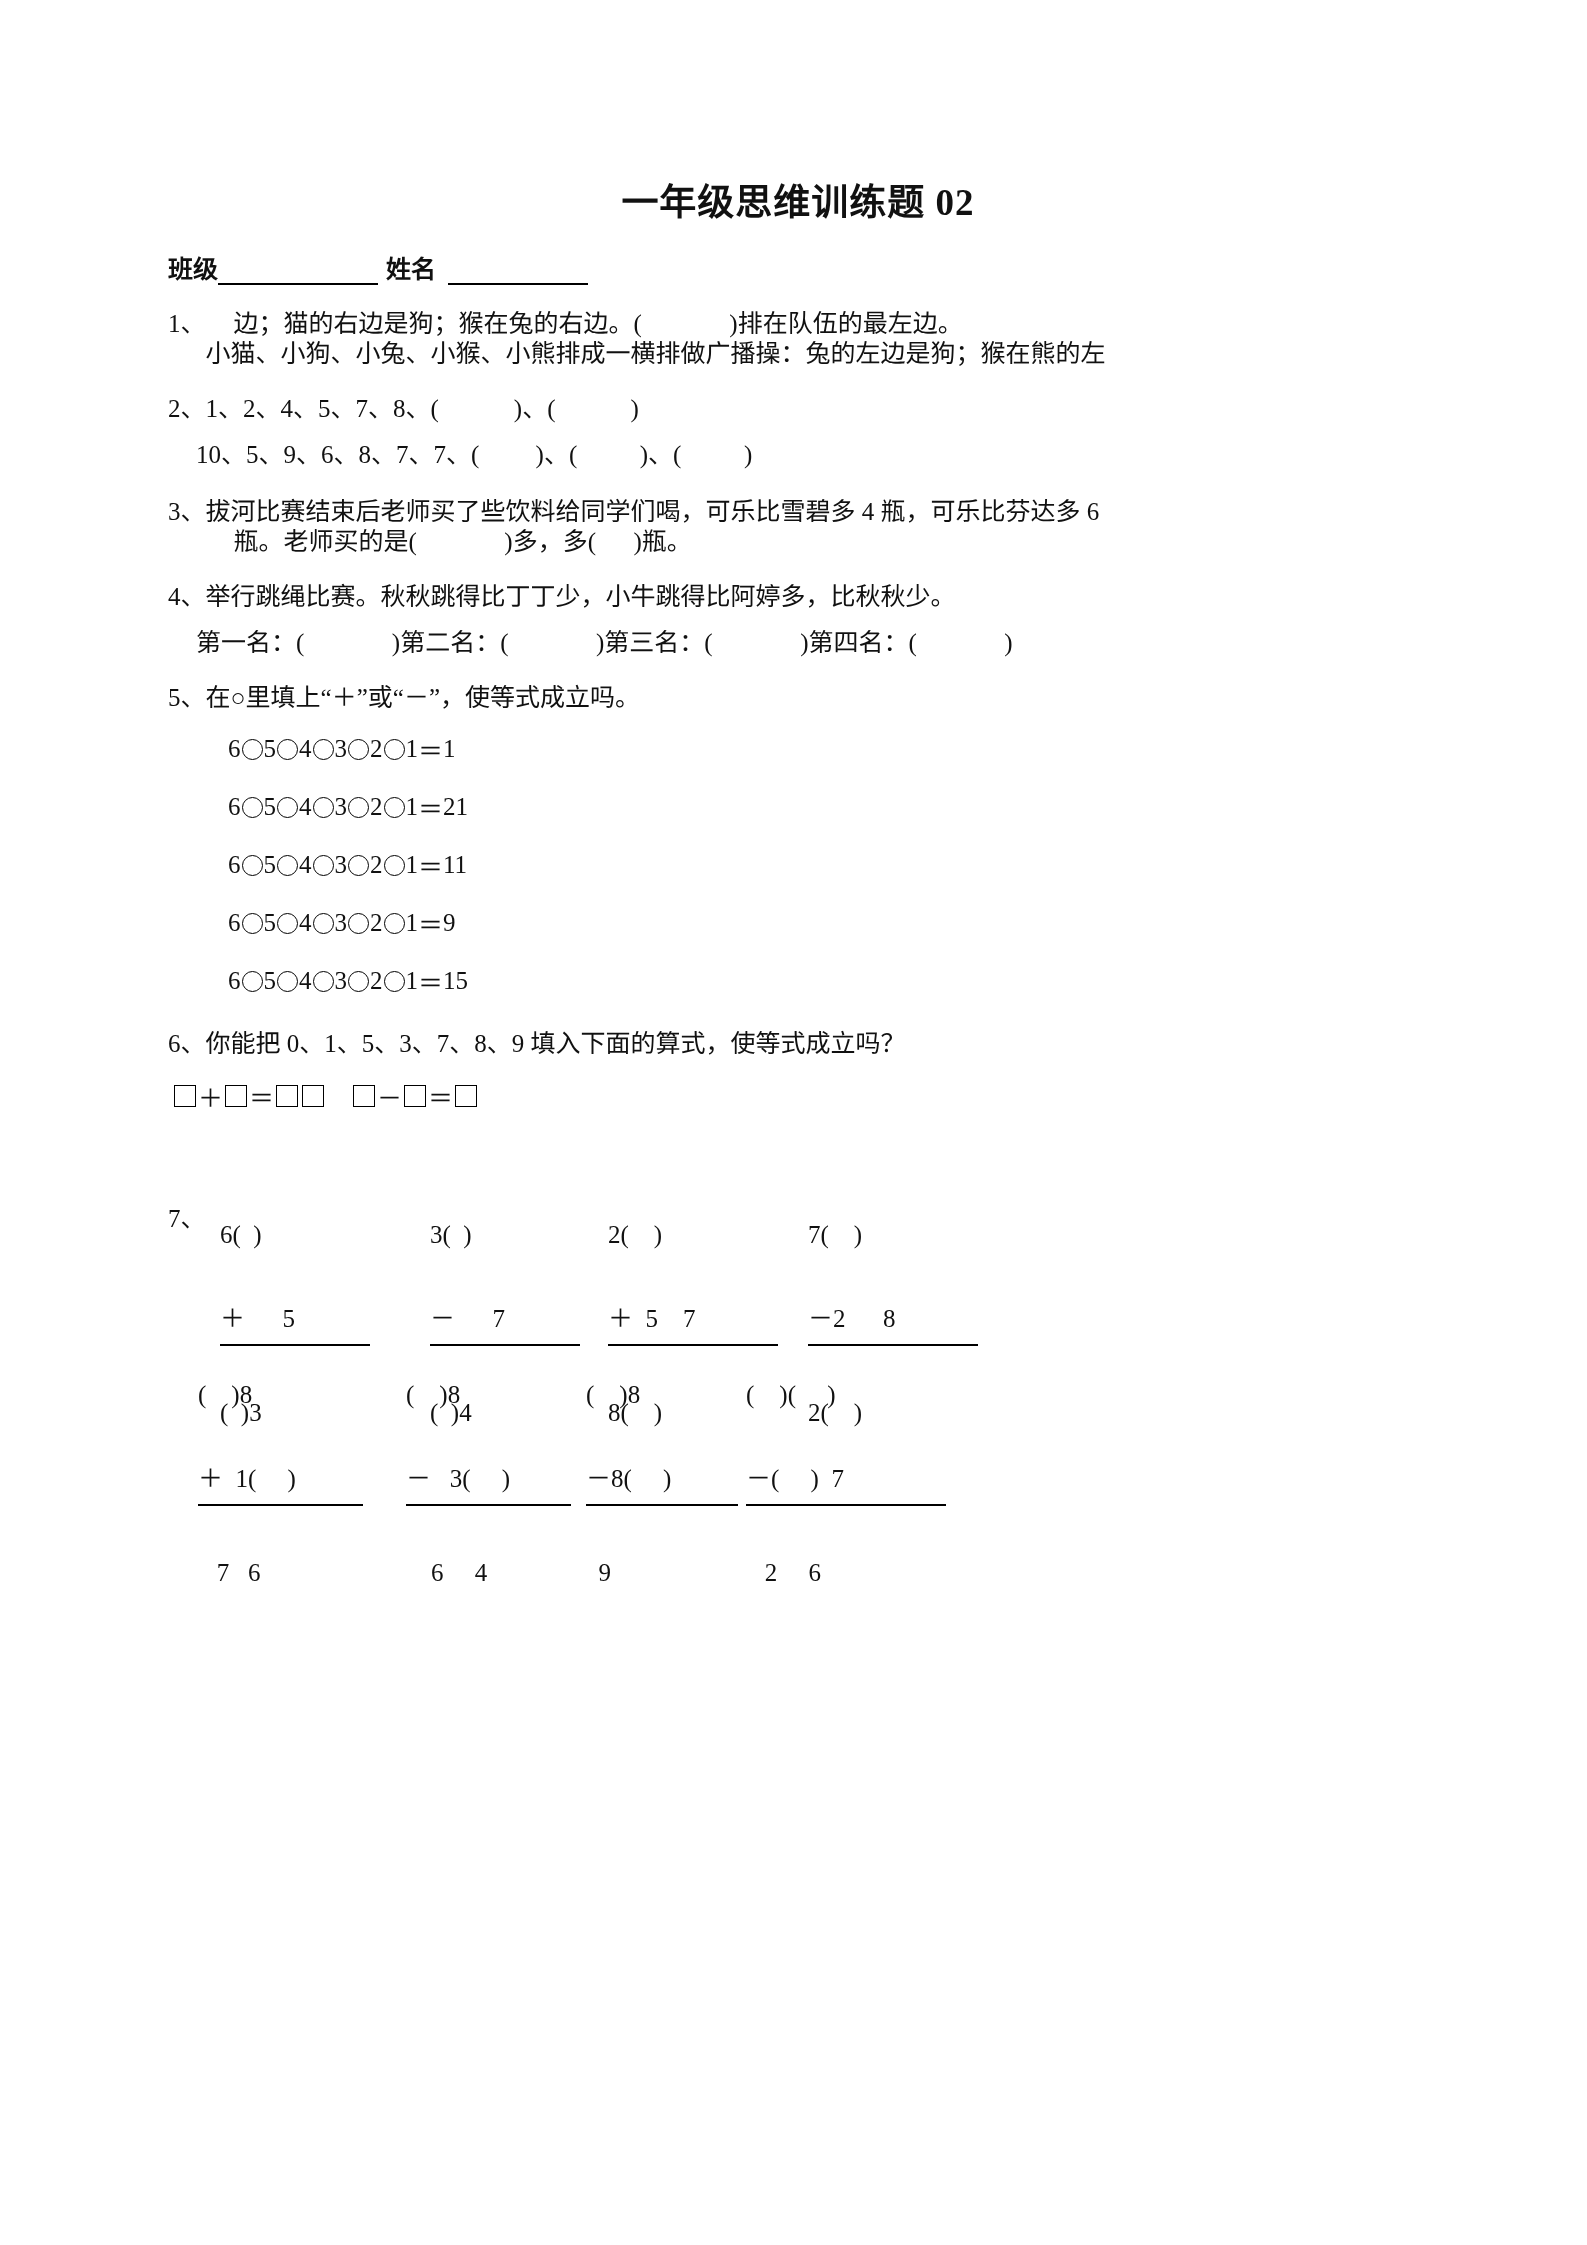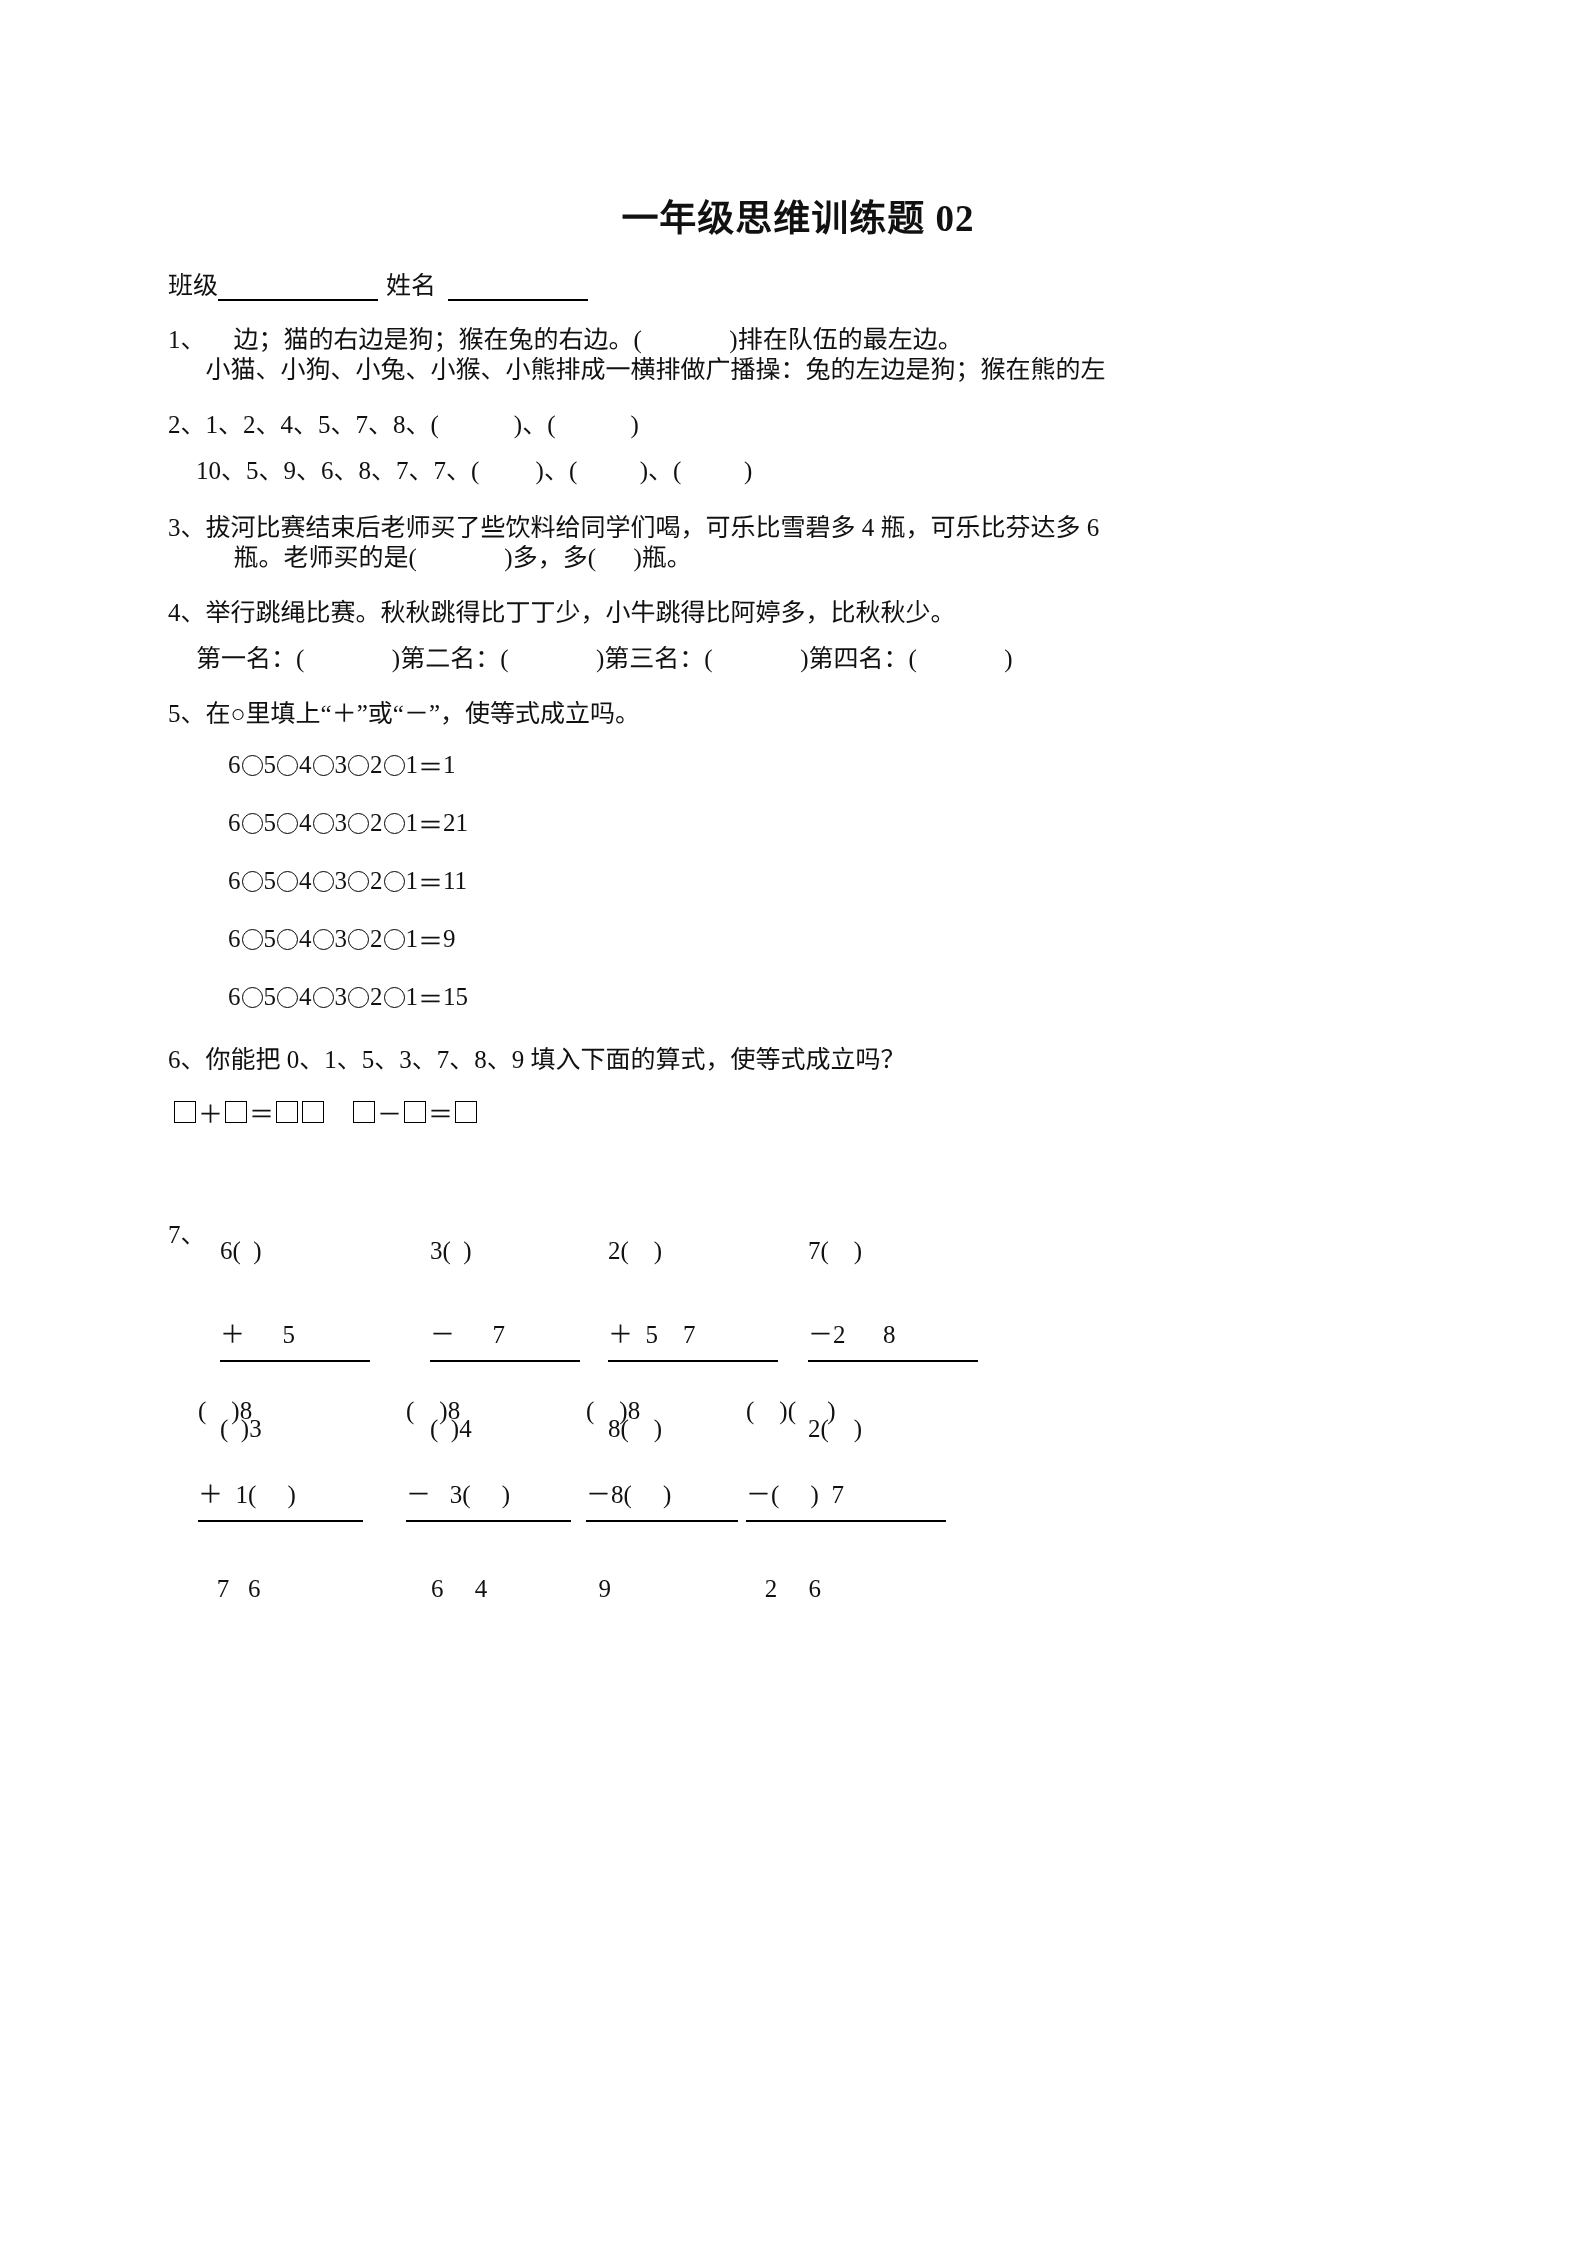--- a/index.html
+++ b/index.html
@@ -10,21 +10,21 @@
   }
   body {
     font-family: "Liberation Serif", "DejaVu Serif", serif;
     color: #111111;
   }
   .page {
     position: relative;
     width: 1587px;
     height: 1721px;
     background: #ffffff;
-    margin: 16px auto;
+    margin: 0 auto;
     overflow: hidden;
   }
   .sheet {
     position: absolute;
     left: 168px;
     top: 0;
     width: 1260px;
   }
 
   
@@ -40,21 +40,21 @@
 
   
   .idline {
     margin-top: 30px;
     margin-left: 0px;
     font-size: 25px;
     display: flex;
     align-items: flex-end;
     line-height: 1.2;
   }
-  .idline .lbl { white-space: nowrap; }
+  .idline .lbl { white-space: nowrap; font-weight: bold; }
   .rule {
     display: inline-block;
     border-bottom: 2px solid #000;
     height: 22px;
   }
   .rule.r1 { width: 160px; margin-right: 8px; }
   .rule.r2 { width: 140px; margin-left: 12px; }
 
   
   .q {

